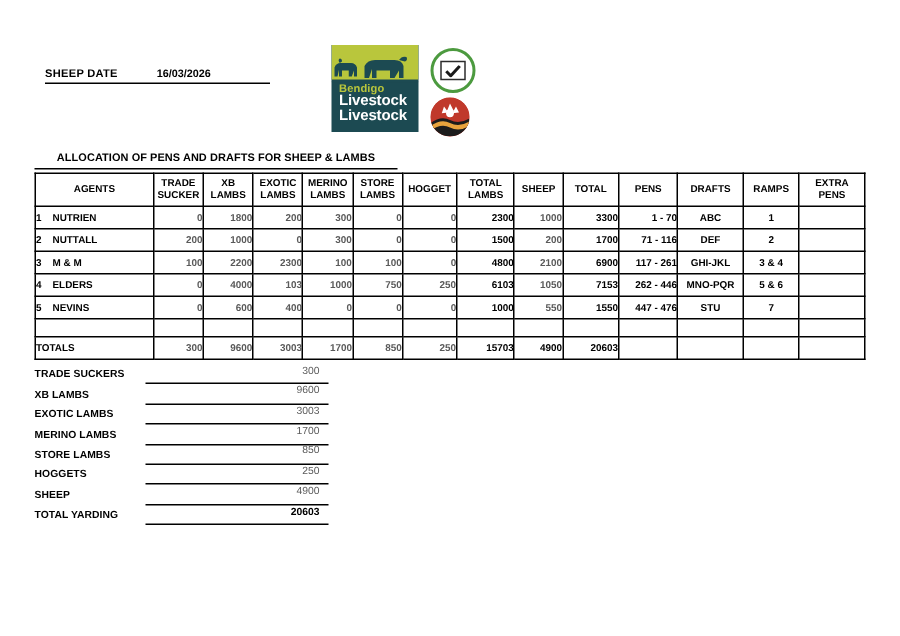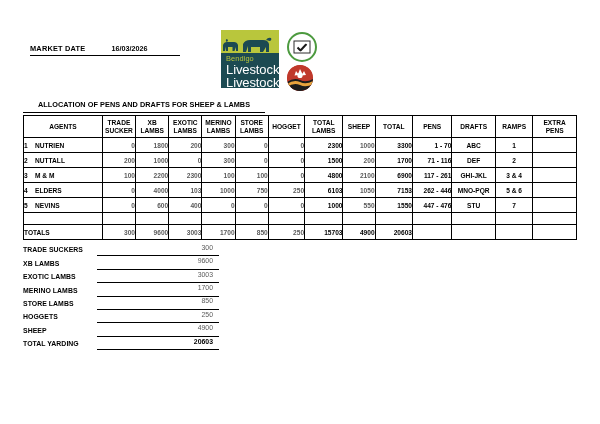--- a/index.html
+++ b/index.html
@@ -75,27 +75,27 @@
   }
   .ble-text {
     position: absolute;
     left: 5px;
     top: 25px;
     line-height: 1.04;
   }
   .ble-bendigo {
     color: #b9c63c;
     font-size: 7.4px;
-    font-weight: normal;
+    font-weight: bold;
     letter-spacing: 0.1px;
   }
   .ble-livestock, .ble-exchange {
     color: #ffffff;
-    font-size: 13px;
-    font-weight: normal;
+    font-size: 10px;
+    font-weight: bold;
     letter-spacing: -0.1px;
   }
   .cert-logos {
     margin-left: 8px;
     display: flex;
     flex-direction: column;
     gap: 3px;
     padding-top: 2px;
   }
   .cert-circle {
@@ -253,21 +253,21 @@
   .summary-row.is-total .summary-label {
     font-weight: bold;
   }
 </style>
 </head>
 <body>
 
 <div class="header">
 
   <div class="market-date-block">
-    <span class="market-date-label">MARKET DATE</span>
+    <span class="market-date-label">SHEEP DATE</span>
     <span class="market-date-value">16/03/2026</span>
   </div>
 
   <div class="logo-area">
 
     <div class="ble-logo">
       <div class="ble-sky"></div>
       <svg class="ble-silhouette" viewBox="0 0 58 21">
         <path d="M2 17 L2 11 Q3 8 6 8 L13 8 Q16 8 17 11 L17 17 L15 17 L15 13 L13.5 17 L11.5 17 L11.5 13 L7 13 L7 17 L5 17 L5 12.5 L4 17 Z M5.5 8 Q4 6 5.5 5 Q7 5 7 7 Z" fill="#1c4a52"></path>
         <path d="M22 18 L22 10 Q24 6 29 6 L42 6 Q47 6 48 10 L48 18 L45 18 L45 13 L42 18 L39 18 L39 13 L30 13 L30 18 L27 18 L27 12 L25 18 Z M45 6 Q47 3 50 4 Q51 6 49 7 Z" fill="#1c4a52"></path>

